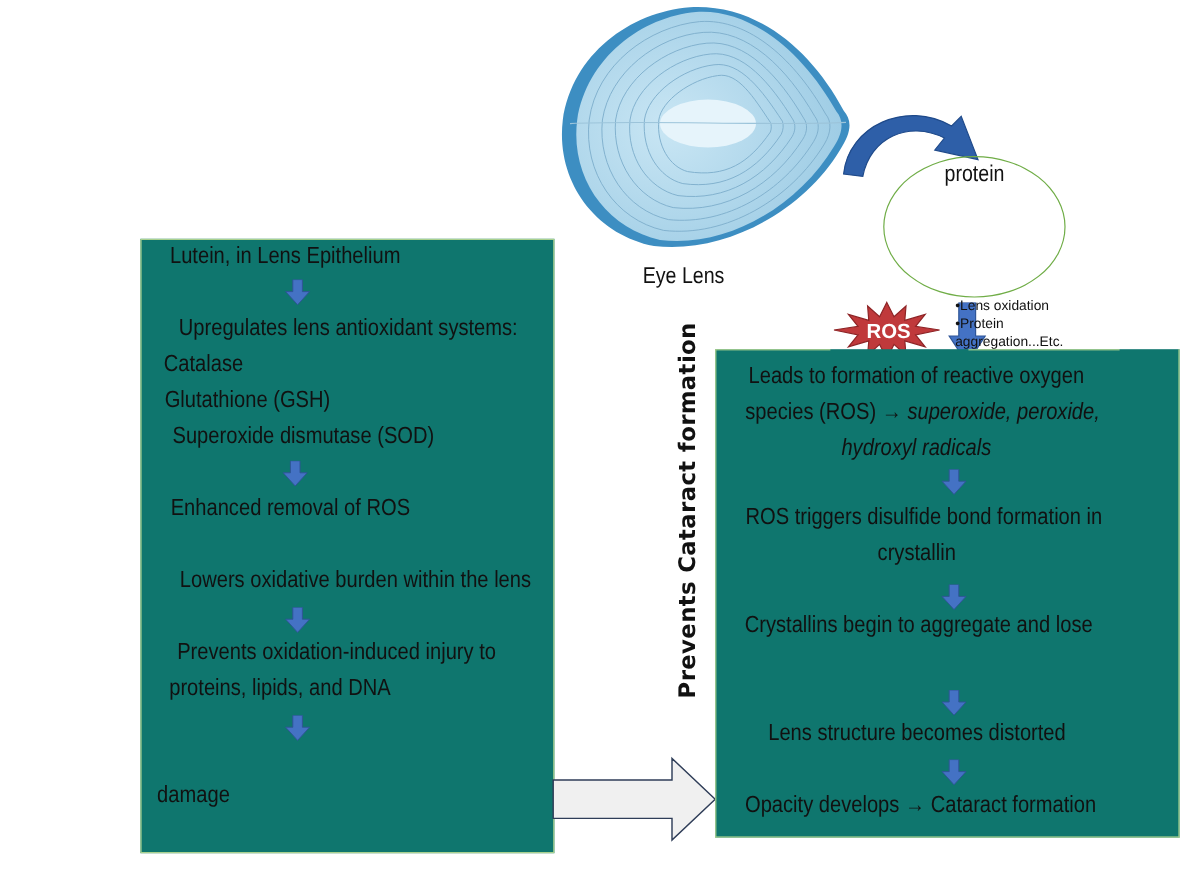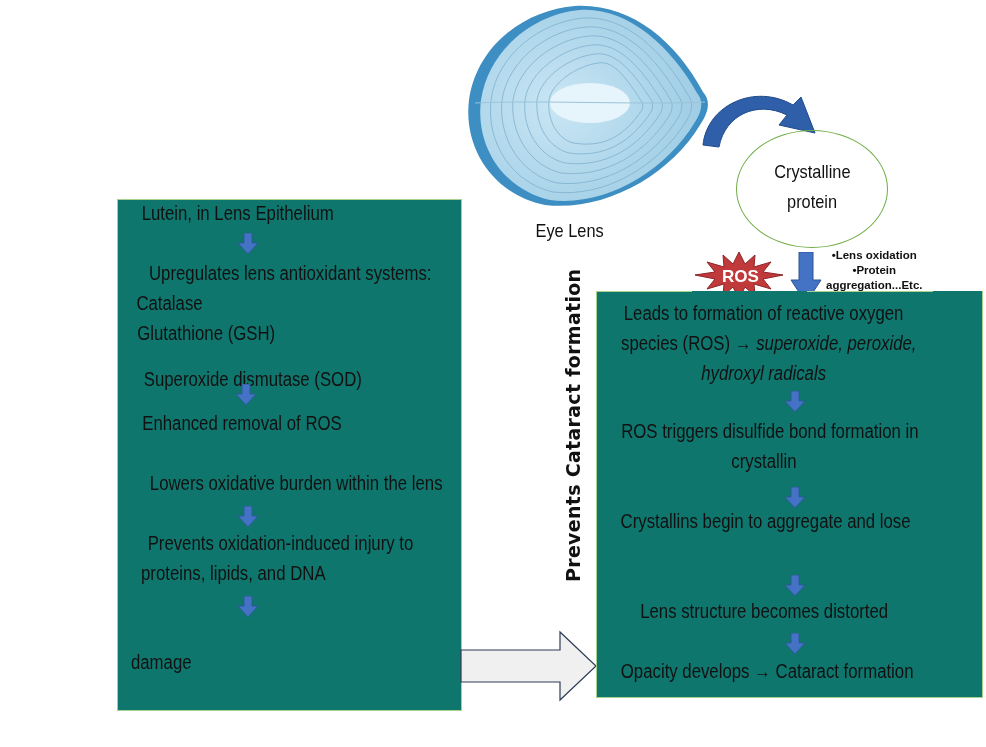--- a/index.html
+++ b/index.html
@@ -35,52 +35,51 @@
   <path d="M20,103 C80,100 190,105 250,102" stroke="#9cc4da" stroke-width="1" fill="none"></path>
 </svg>
 
 <svg class="abs" style="left:695px;top:75px;width:140px;height:80px;" viewBox="0 0 140 80">
   <path d="M8,70 C12,30 60,8 98,30 L106,22 L120,58 L84,50 L92,40 C62,25 30,40 24,72 Z" fill="#2e5fa8" stroke="#1f4a8a" stroke-width="1"></path>
 </svg>
 
 <div class="abs" style="left:530px;top:220px;font-size:19px;"><span class="sq">Eye Lens</span></div>
 
 <div class="abs" style="left:736px;top:130px;width:152px;height:118px;border:1.5px solid #70ad47;border-radius:50%;box-sizing:border-box;text-align:center;">
-  <div style="margin-top:26px;font-size:19px;line-height:30px;"><span class="sq">Crystalline</span></div>
   <div style="font-size:19px;line-height:30px;"><span class="sq">protein</span></div>
 </div>
 
 <svg class="abs" style="left:693px;top:250px;width:92px;height:50px;" viewBox="0 0 92 50">
   <polygon points="46,2 52,14 62,5 61,17 78,12 70,22 90,25 70,29 78,39 61,34 62,46 52,37 46,49 40,37 30,46 31,34 14,39 22,29 2,25 22,22 14,12 31,17 30,5 40,14" fill="#c0393b" stroke="#8e2426" stroke-width="1"></polygon>
 </svg>
 <div class="abs" style="left:722px;top:267px;font-size:17px;font-weight:bold;color:#fff;">ROS</div>
 
 <svg class="abs" style="left:790px;top:252px;width:32px;height:52px;" viewBox="0 0 32 52">
   <polygon points="9,0 23,0 23,28 31,28 16,51 1,28 9,28" fill="#4472c4" stroke="#2f5597" stroke-width="1"></polygon>
 </svg>
 
-<div class="abs" style="left:826px;top:248px;font-size:11.5px;font-weight:bold;line-height:15px;text-align:center;">
+<div class="abs" style="left:796px;top:248px;font-size:11.5px;font-weight:normal;line-height:15px;">
   <div>•Lens oxidation</div>
   <div>•Protein</div>
   <div>aggregation...Etc.</div>
 </div>
 
 <div class="abs" style="left:562px;top:582px;transform:rotate(-90deg);transform-origin:left top;font-size:19px;font-weight:bold;font-family:'DejaVu Sans',sans-serif;white-space:nowrap;letter-spacing:0.3px;">
   <span>Prevents Cataract formation</span>
 </div>
 
 <div class="box" style="left:117px;top:199px;width:345px;height:512px;">
   <div class="left-line" style="top:2px;"><span class="sq">Lutein, in Lens Epithelium</span></div>
   <svg class="down-arrow" style="left:119px;top:33px;" viewBox="0 0 22 22">
       <polygon points="7,0 15,0 15,10 21,10 11,21 1,10 7,10" fill="#4472c4" stroke="#2f5597" stroke-width="0.8"></polygon>
     </svg>
   <div class="left-line" style="top:62px;"><span class="sq">Upregulates lens antioxidant systems:</span></div>
   <div class="left-line" style="top:92px;white-space:pre;"><span class="sq"> Catalase</span></div>
   <div class="left-line" style="top:122px;"><span class="sq">Glutathione (GSH)</span></div>
-  <div class="left-line" style="top:168px;"><span class="sq">Superoxide dismutase (SOD)</span></div>
+  <div class="left-line" style="top:152px;"><span class="sq">Superoxide dismutase (SOD)</span></div>
   <svg class="down-arrow" style="left:117px;top:184px;" viewBox="0 0 22 22">
       <polygon points="7,0 15,0 15,10 21,10 11,21 1,10 7,10" fill="#4472c4" stroke="#2f5597" stroke-width="0.8"></polygon>
     </svg>
   <div class="left-line" style="top:212px;"><span class="sq">Enhanced removal of ROS</span></div>
   <div class="left-line" style="top:272px;"><span class="sq">Lowers oxidative burden within the lens</span></div>
   <svg class="down-arrow" style="left:119px;top:306px;" viewBox="0 0 22 22">
       <polygon points="7,0 15,0 15,10 21,10 11,21 1,10 7,10" fill="#4472c4" stroke="#2f5597" stroke-width="0.8"></polygon>
     </svg>
   <div class="left-line" style="top:332px;"><span class="sq">Prevents oxidation-induced injury to</span></div>
   <div class="left-line" style="top:362px;"><span class="sq">proteins, lipids, and DNA</span></div>

